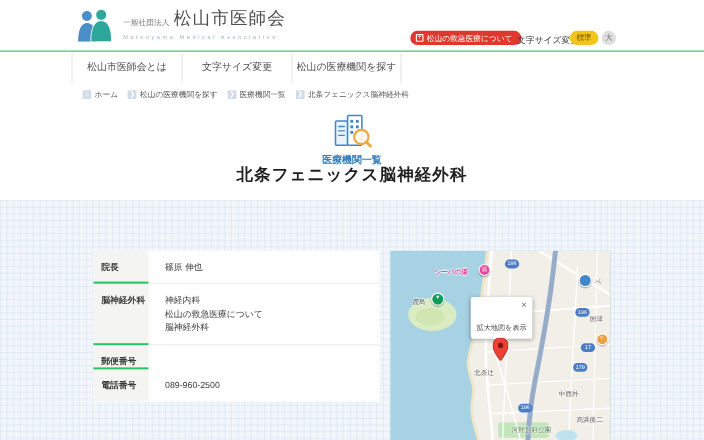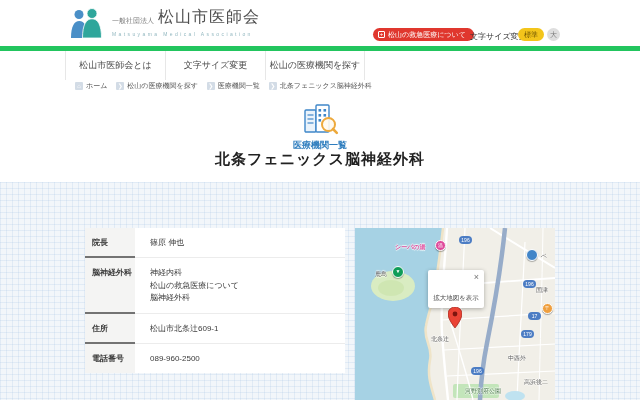--- a/index.html
+++ b/index.html
@@ -23,21 +23,21 @@
     color:#fff;font-size:7px;display:flex;align-items:center;padding:0 8px 0 5px;cursor:pointer;}
   .emg-ic{display:inline-block;width:7px;height:7px;border:1px solid #fff;border-radius:1px;
     font-size:6px;line-height:5px;text-align:center;margin-right:3px;}
   .fs-label{position:absolute;left:470px;top:31px;font-size:8px;color:#333;}
   .fs-std{position:absolute;left:518px;top:28px;height:13px;line-height:13px;padding:0 6px;
     background:#f3c51b;border-radius:7px;font-size:7px;color:#6b5200;cursor:pointer;}
   .fs-lg{position:absolute;left:547px;top:28px;width:13px;height:13px;line-height:13px;text-align:center;
     background:#dedede;border-radius:50%;font-size:7px;color:#777;cursor:pointer;}
 
   
-  .nav{position:absolute;top:46px;left:0;right:0;height:29px;background:#fff;border-top:5px solid #22c55e;}
+  .nav{position:absolute;top:46px;left:0;right:0;height:29px;background:#fff;border-top:1px solid #22c55e;}
   .nav-inner{position:absolute;left:65px;top:0;display:flex;height:29px;}
   .nav-item{width:100px;text-align:center;line-height:29px;font-size:9px;color:#4a4a4a;
     border-left:1px solid #e7e7e7;cursor:pointer;white-space:nowrap;overflow:hidden;}
   .nav-item:last-child{border-right:1px solid #e7e7e7;}
 
   
   .breadcrumb{position:absolute;left:75px;top:81px;display:flex;align-items:center;font-size:7px;color:#555;}
   .bc-item{display:flex;align-items:center;margin-right:9px;cursor:pointer;white-space:nowrap;}
   .bc-item.current{cursor:default;}
   .bc-ic{display:inline-block;width:8px;height:8px;background:#d3dce6;color:#fff;font-size:6px;
@@ -52,21 +52,21 @@
 
   
   .content{position:absolute;top:182px;left:0;right:0;bottom:0;background-color:#f2f6fa;
     background-image:linear-gradient(rgba(185,208,232,.30) 1px,transparent 1px),
                      linear-gradient(90deg,rgba(185,208,232,.30) 1px,transparent 1px);
     background-size:6px 6px;}
 
   .card{position:absolute;left:85px;top:46px;width:260px;background:#fff;}
   .row{display:flex;}
   .row .lb{width:50px;background:#f4f4f3;font-size:8px;font-weight:bold;color:#3a3a3a;
-    padding:9px 0 0 7px;border-bottom:2px solid #737373;}
+    padding:9px 0 0 7px;border-bottom:2px solid #22c55e;}
   .row .vl{flex:1;font-size:8px;color:#3a3a3a;padding:9px 4px 8px 15px;border-bottom:1px solid #ececec;
     white-space:pre-line;line-height:1.55;}
   .row:last-child .vl{border-bottom:none;}
   .row:last-child .lb{border-bottom:none;}
 
   
   .map{position:absolute;left:355px;top:46px;width:200px;height:172px;background:#a6d2e4;overflow:hidden;cursor:grab;}
   .map svg.base{position:absolute;left:0;top:0;}
   .ml{position:absolute;font-size:6px;color:#5c5c5c;white-space:nowrap;
     text-shadow:0 0 2px #fff,0 1px 1px #fff,0 -1px 1px #fff;}
@@ -171,24 +171,21 @@
         <div class="lb">院長</div>
         <div class="vl">篠原 伸也</div>
       </div>
       <div class="row">
         <div class="lb">脳神経外科</div>
         <div class="vl">神経内科
 松山の救急医療について
 脳神経外科</div>
       </div>
       <div class="row">
-      </div>
-      <div class="row">
-        <div class="lb">住所</div>
-        <div class="vl">松山市北条辻609-1</div>
+        <div class="lb">郵便番号</div>
       </div>
       <div class="row">
         <div class="lb">電話番号</div>
         <div class="vl">089-960-2500</div>
       </div>
     </div>
 
     <div class="map">
       <svg class="base" width="200" height="172" viewBox="0 0 200 172">
         <rect x="0" y="0" width="200" height="172" fill="#a6d2e4"></rect>

